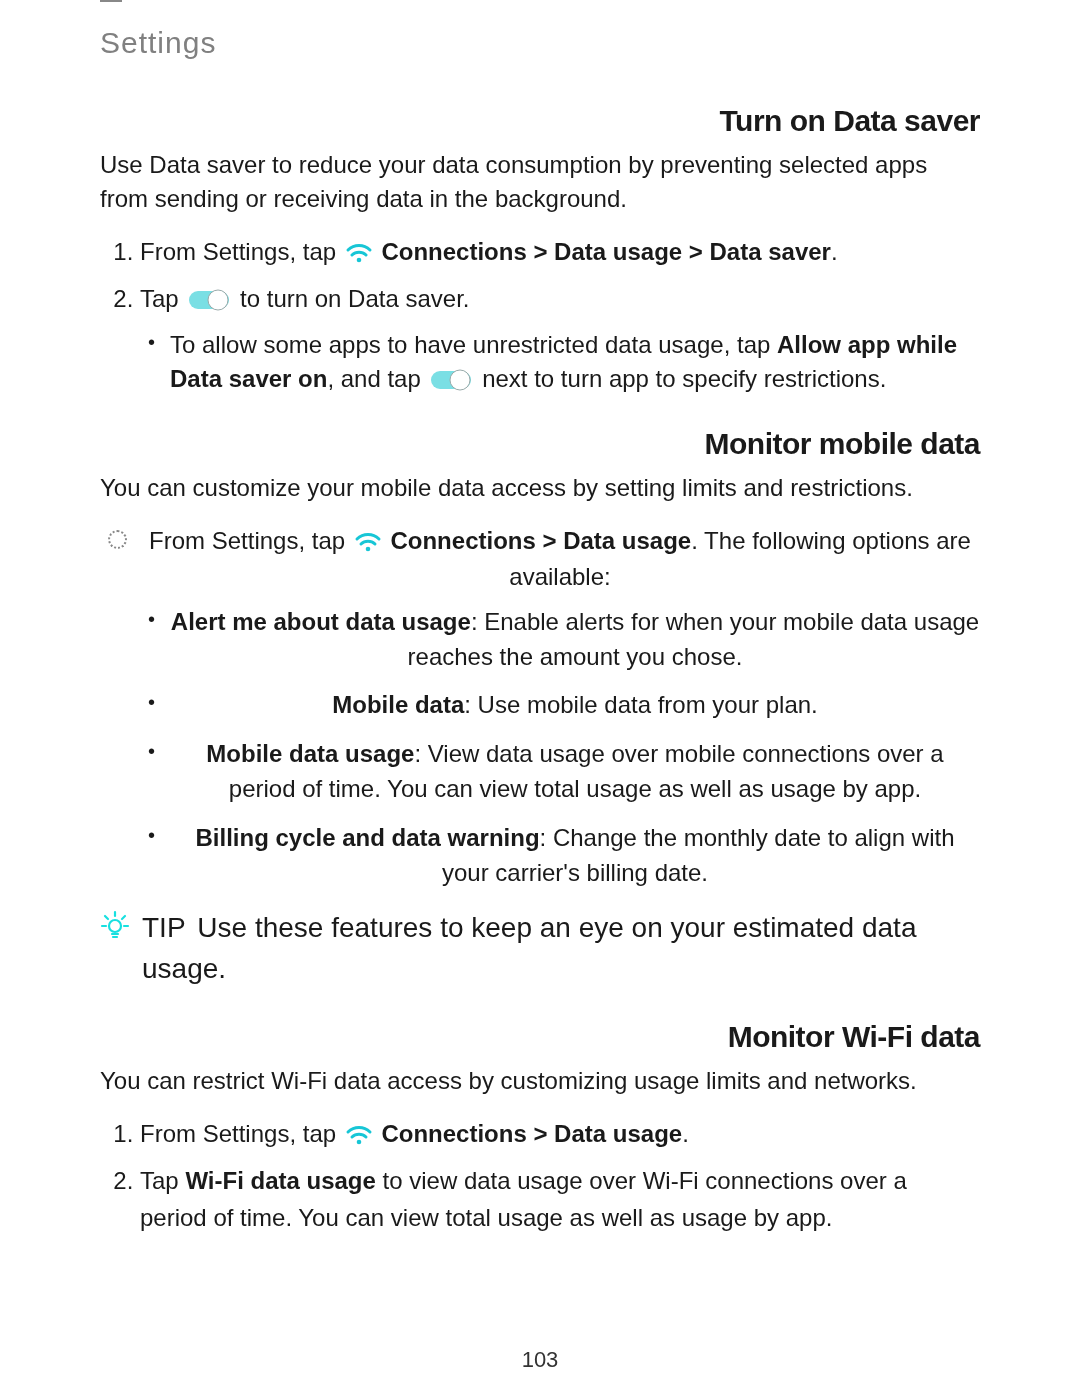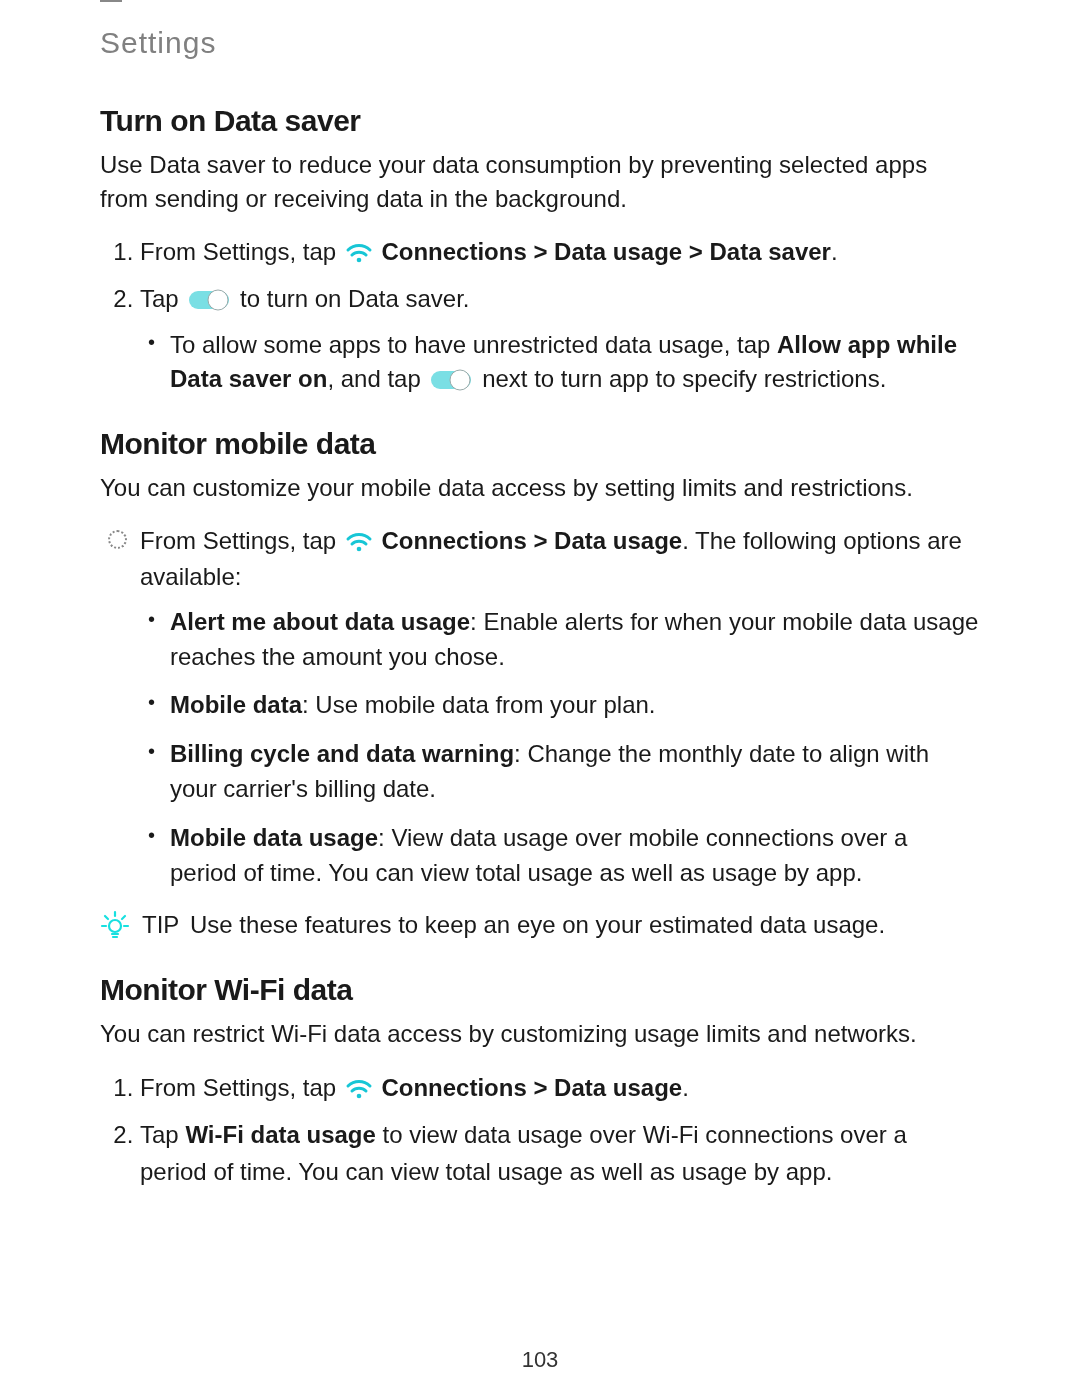--- a/index.html
+++ b/index.html
@@ -34,20 +34,21 @@
     color: #808080;
     margin: 6px 0 44px 0;
   }
 
   
   h2.section {
     font-size: 30px;
     font-weight: 700;
     letter-spacing: -0.5px;
     margin: 30px 0 10px 0;
+    text-align: right;
   }
   p.lead {
     font-size: 24px;
     line-height: 1.4;
     margin: 0 0 18px 0;
   }
 
   
   ol.steps {
     list-style: decimal;
@@ -78,20 +79,21 @@
     font-size: 20px;
   }
 
   
   ul.dotted {
     list-style: none;
     margin: 0 0 18px 0;
     padding-left: 40px;
     font-size: 24px;
     line-height: 1.5;
+    text-align: center;
   }
   ul.dotted > li {
     position: relative;
     margin-bottom: 14px;
   }
   ul.dotted > li::before {
     content: "";
     position: absolute;
     left: -32px;
     top: 7px;
@@ -121,21 +123,21 @@
     vertical-align: -5px;
     margin: 0 3px;
   }
   .toggle svg { display: block; }
 
   
   .tip-row {
     display: flex;
     align-items: flex-start;
     gap: 12px;
-    font-size: 24px;
+    font-size: 28px;
     line-height: 1.45;
     margin: 12px 0 26px 0;
   }
   .bulb-icon {
     flex: 0 0 30px;
     width: 30px;
     height: 30px;
     margin-top: 2px;
   }
   .tip-label {
@@ -222,24 +224,24 @@
       <span class="bold">Connections &gt; Data usage</span><span>. The following options are available:</span>
 
       <ul class="sub">
         <li>
           <span class="bold">Alert me about data usage</span><span>: Enable alerts for when your mobile data usage reaches the amount you chose.</span>
         </li>
         <li>
           <span class="bold">Mobile data</span><span>: Use mobile data from your plan.</span>
         </li>
         <li>
+          <span class="bold">Mobile data usage</span><span>: View data usage over mobile connections over a period of time. You can view total usage as well as usage by app.</span>
+        </li>
+        <li>
           <span class="bold">Billing cycle and data warning</span><span>: Change the monthly date to align with your carrier's billing date.</span>
-        </li>
-        <li>
-          <span class="bold">Mobile data usage</span><span>: View data usage over mobile connections over a period of time. You can view total usage as well as usage by app.</span>
         </li>
       </ul>
     </li>
   </ul>
 
   <div class="tip-row">
     <span class="bulb-icon">
       <svg viewBox="0 0 30 30">
         <g stroke="#17e0e0" stroke-width="2.2" fill="none" stroke-linecap="round">
           <circle cx="15" cy="16" r="6"></circle>

